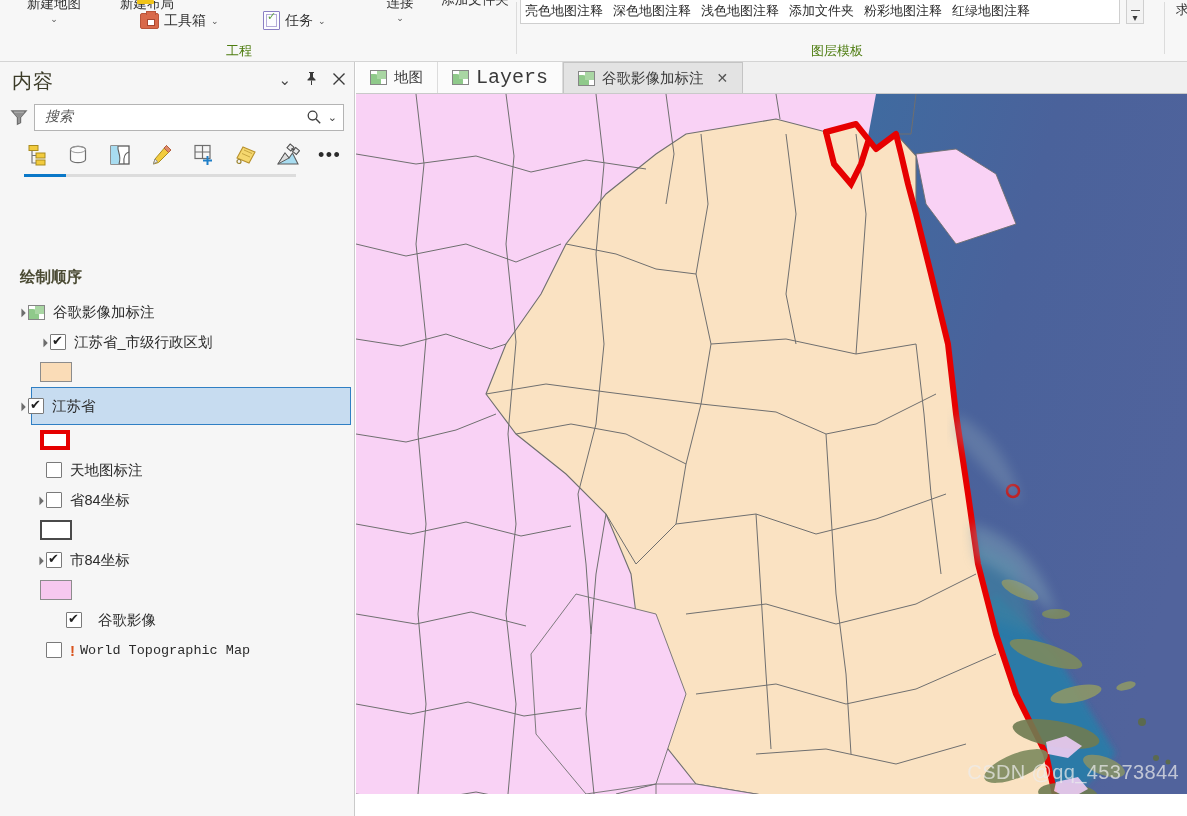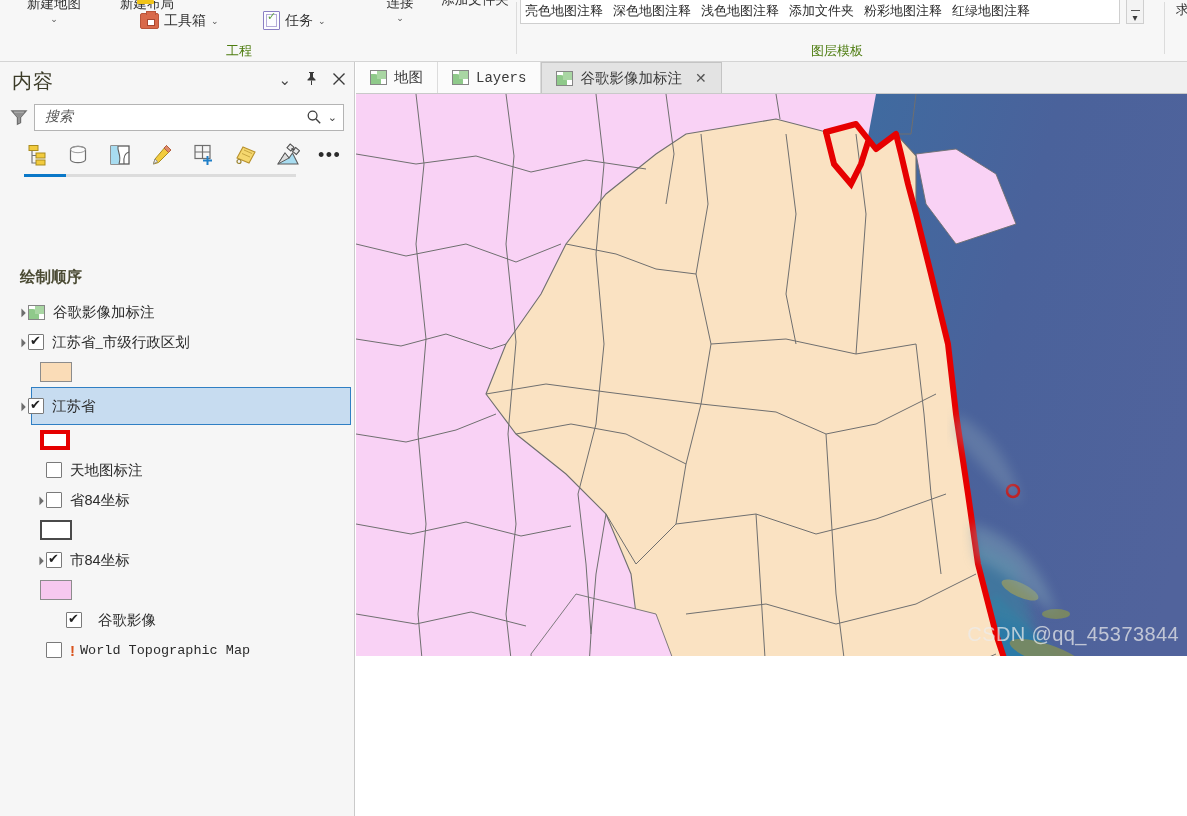--- a/index.html
+++ b/index.html
@@ -217,26 +217,26 @@
   .mtab {
     height: 31px; display: flex; align-items: center; gap: 7px;
     padding: 0 14px; font-size: 14.5px; color: #3a3a3a;
     background: #fbfbfb; border-right: 1px solid #dcdcdc;
   }
   .mtab.active {
     background: #e3e3e3; border-top: 1px solid #c4c4c4;
     border-left: 1px solid #c4c4c4; border-right: 1px solid #c4c4c4;
   }
   .mtab .lbl-mono {
-    font-family: "Liberation Mono", "DejaVu Sans Mono", monospace; font-size: 14px;
+    font-family: "Liberation Mono", "DejaVu Sans Mono", monospace; font-size: 20px;
   }
   .mtab-close { font-size: 14px; color: #555; margin-left: 6px; }
 
   .mapcanvas {
-    position: absolute; left: 0; top: 32px; width: 831px; height: 562px;
+    position: absolute; left: 0; top: 32px; width: 831px; height: 700px;
     overflow: hidden; background: #14532d;
   }
   .watermark {
     position: absolute; right: 8px; bottom: 10px;
     font-size: 20px; color: rgba(235,235,235,0.72);
     font-family: "Liberation Sans", sans-serif; letter-spacing: 0.4px;
     pointer-events: none;
   }
 </style>
 </head>
@@ -405,21 +405,21 @@
     <div class="sect-title">绘制顺序</div>
 
     <div class="tree">
 
       <div class="trow" style="padding-left:14px;">
         <span class="tw-arrow expanded"></span>
         <span class="layer-ico"></span>
         <span class="lbl">谷歌影像加标注</span>
       </div>
 
-      <div class="trow" style="padding-left:14px;font-family:Liberation Serif, serif;">
+      <div class="trow" style="padding-left:36px;">
         <span class="tw-arrow expanded"></span>
         <span class="cb checked"></span>
         <span class="lbl">江苏省_市级行政区划</span>
       </div>
       <div class="swatch-row" style="padding-left:40px;">
         <span class="sw" style="background:#fadcb7;"></span>
       </div>
 
       <div class="trow sel">
         <span class="tw-arrow expanded" style="margin-left:-18px;"></span>

